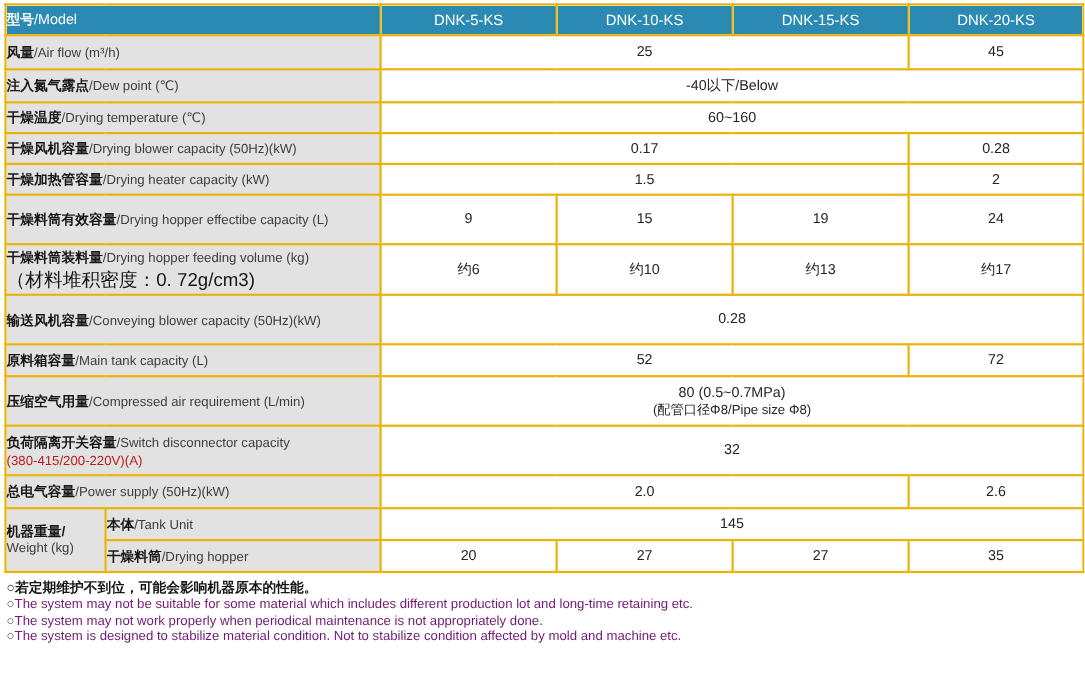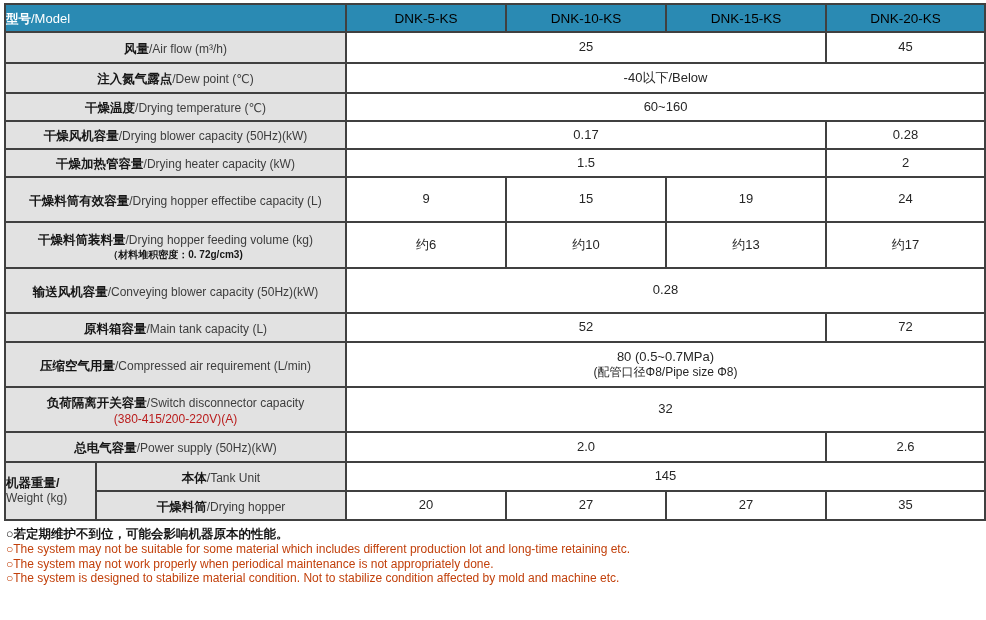--- a/index.html
+++ b/index.html
@@ -1,40 +1,40 @@
 <!DOCTYPE html>
 <html><head>
 <meta charset="utf-8">
 <style>
   html,body{margin:0;padding:0;background:#ffffff;}
   body{width:986px;height:620px;font-family:"Liberation Sans","DejaVu Sans",sans-serif;}
   .page{position:relative;width:986px;height:620px;overflow:hidden;background:#fff;}
 
   table.spec{position:absolute;left:4px;top:3px;width:980px;border-collapse:collapse;table-layout:fixed;}
-  table.spec td,table.spec th{border:2px solid #404040;padding:0 0;overflow:hidden;}
+  table.spec td,table.spec th{border:2px solid #eab308;padding:0 0;overflow:hidden;}
 
-  th.hdr{background:#2a8ab3;color:#000000;font-weight:400;font-size:13.5px;text-align:center;}
+  th.hdr{background:#2a8ab3;color:#ffffff;font-weight:400;font-size:13.5px;text-align:center;}
   th.hdr-label{background:#2a8ab3;color:#fff;text-align:left;padding-left:7px;}
   th.hdr-label .zh{color:#fff;}
   th.hdr-label .en{color:#fff;font-size:13px;}
 
-  td.label{background:#e2e2e2;text-align:center;padding:2px 4px 2px 7px;line-height:1.25;}
+  td.label{background:#e2e2e2;text-align:left;padding:2px 4px 2px 7px;line-height:1.25;}
   .zh{font-weight:700;color:#161616;font-size:12.5px;}
   .en{font-weight:400;color:#3d3d3d;font-size:12px;}
-  .line2-zh{font-weight:700;color:#161616;font-size:10px;}
+  .line2-zh{font-weight:400;color:#161616;font-size:17px;}
   .line2-en{font-weight:400;color:#b91c1c;font-size:12px;}
 
   td.val{background:#fff;text-align:center;font-size:13px;color:#262626;line-height:1.25;}
   td.val .sub{font-size:12px;color:#262626;}
 
   td.weight-group{background:#e2e2e2;vertical-align:middle;padding-left:7px;line-height:1.3;}
 
   .footnotes{position:absolute;left:6px;top:527px;width:975px;}
   .fn-zh{font-weight:700;font-size:12.5px;color:#161616;line-height:14.8px;white-space:nowrap;}
-  .fn-en{font-weight:400;font-size:12px;color:#c2410c;line-height:14.8px;white-space:nowrap;}
+  .fn-en{font-weight:400;font-size:12px;color:#701a75;line-height:14.8px;white-space:nowrap;}
 </style>
 </head>
 <body>
 
 <div class="page">
 
   <table class="spec">
     <colgroup>
       <col style="width:91px">
         <col style="width:250px">

